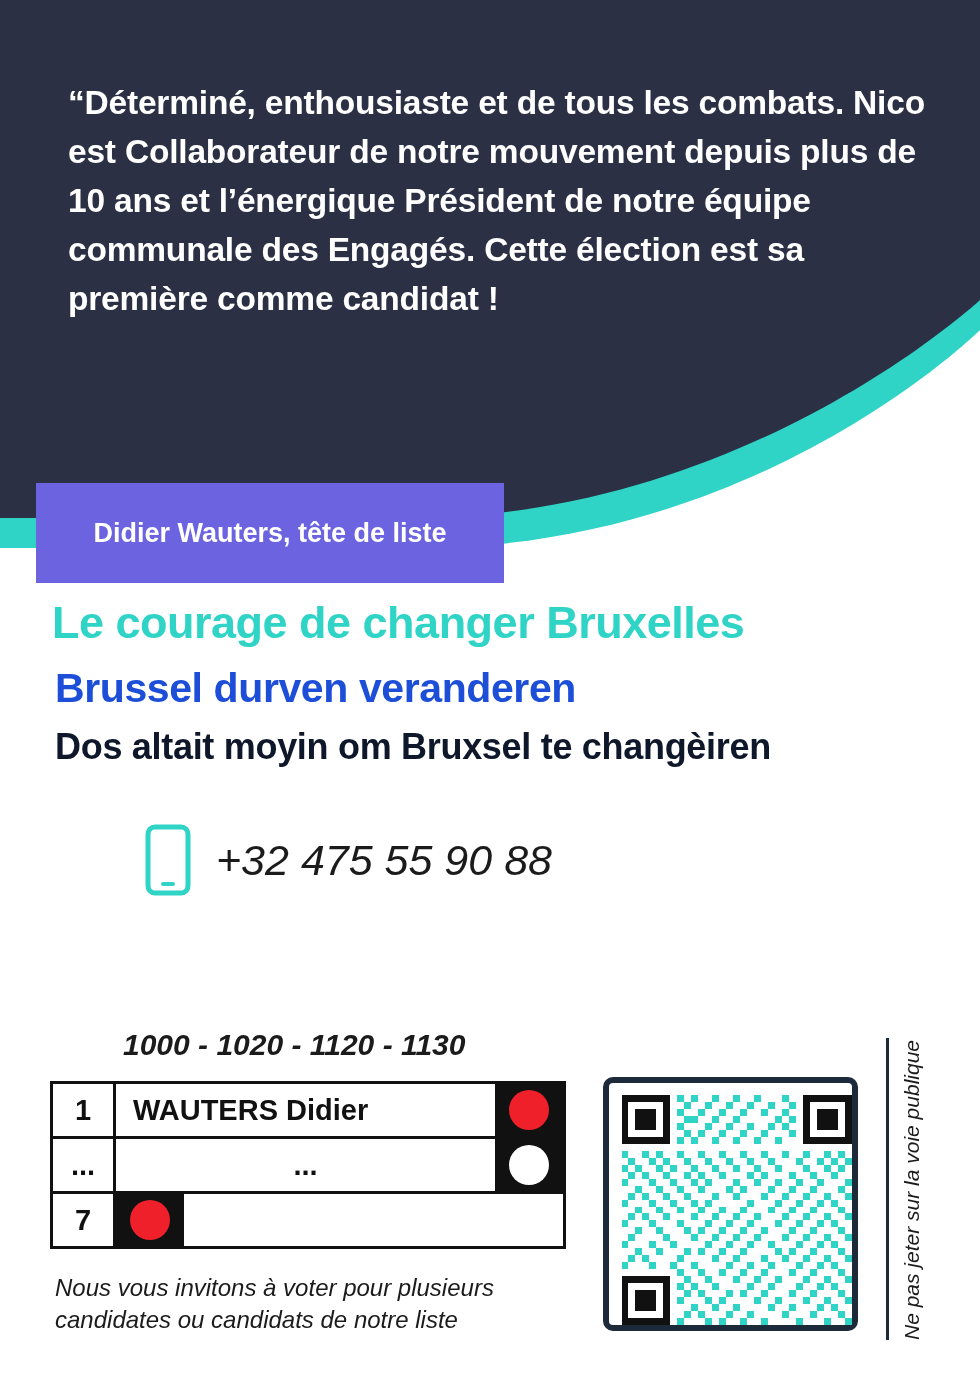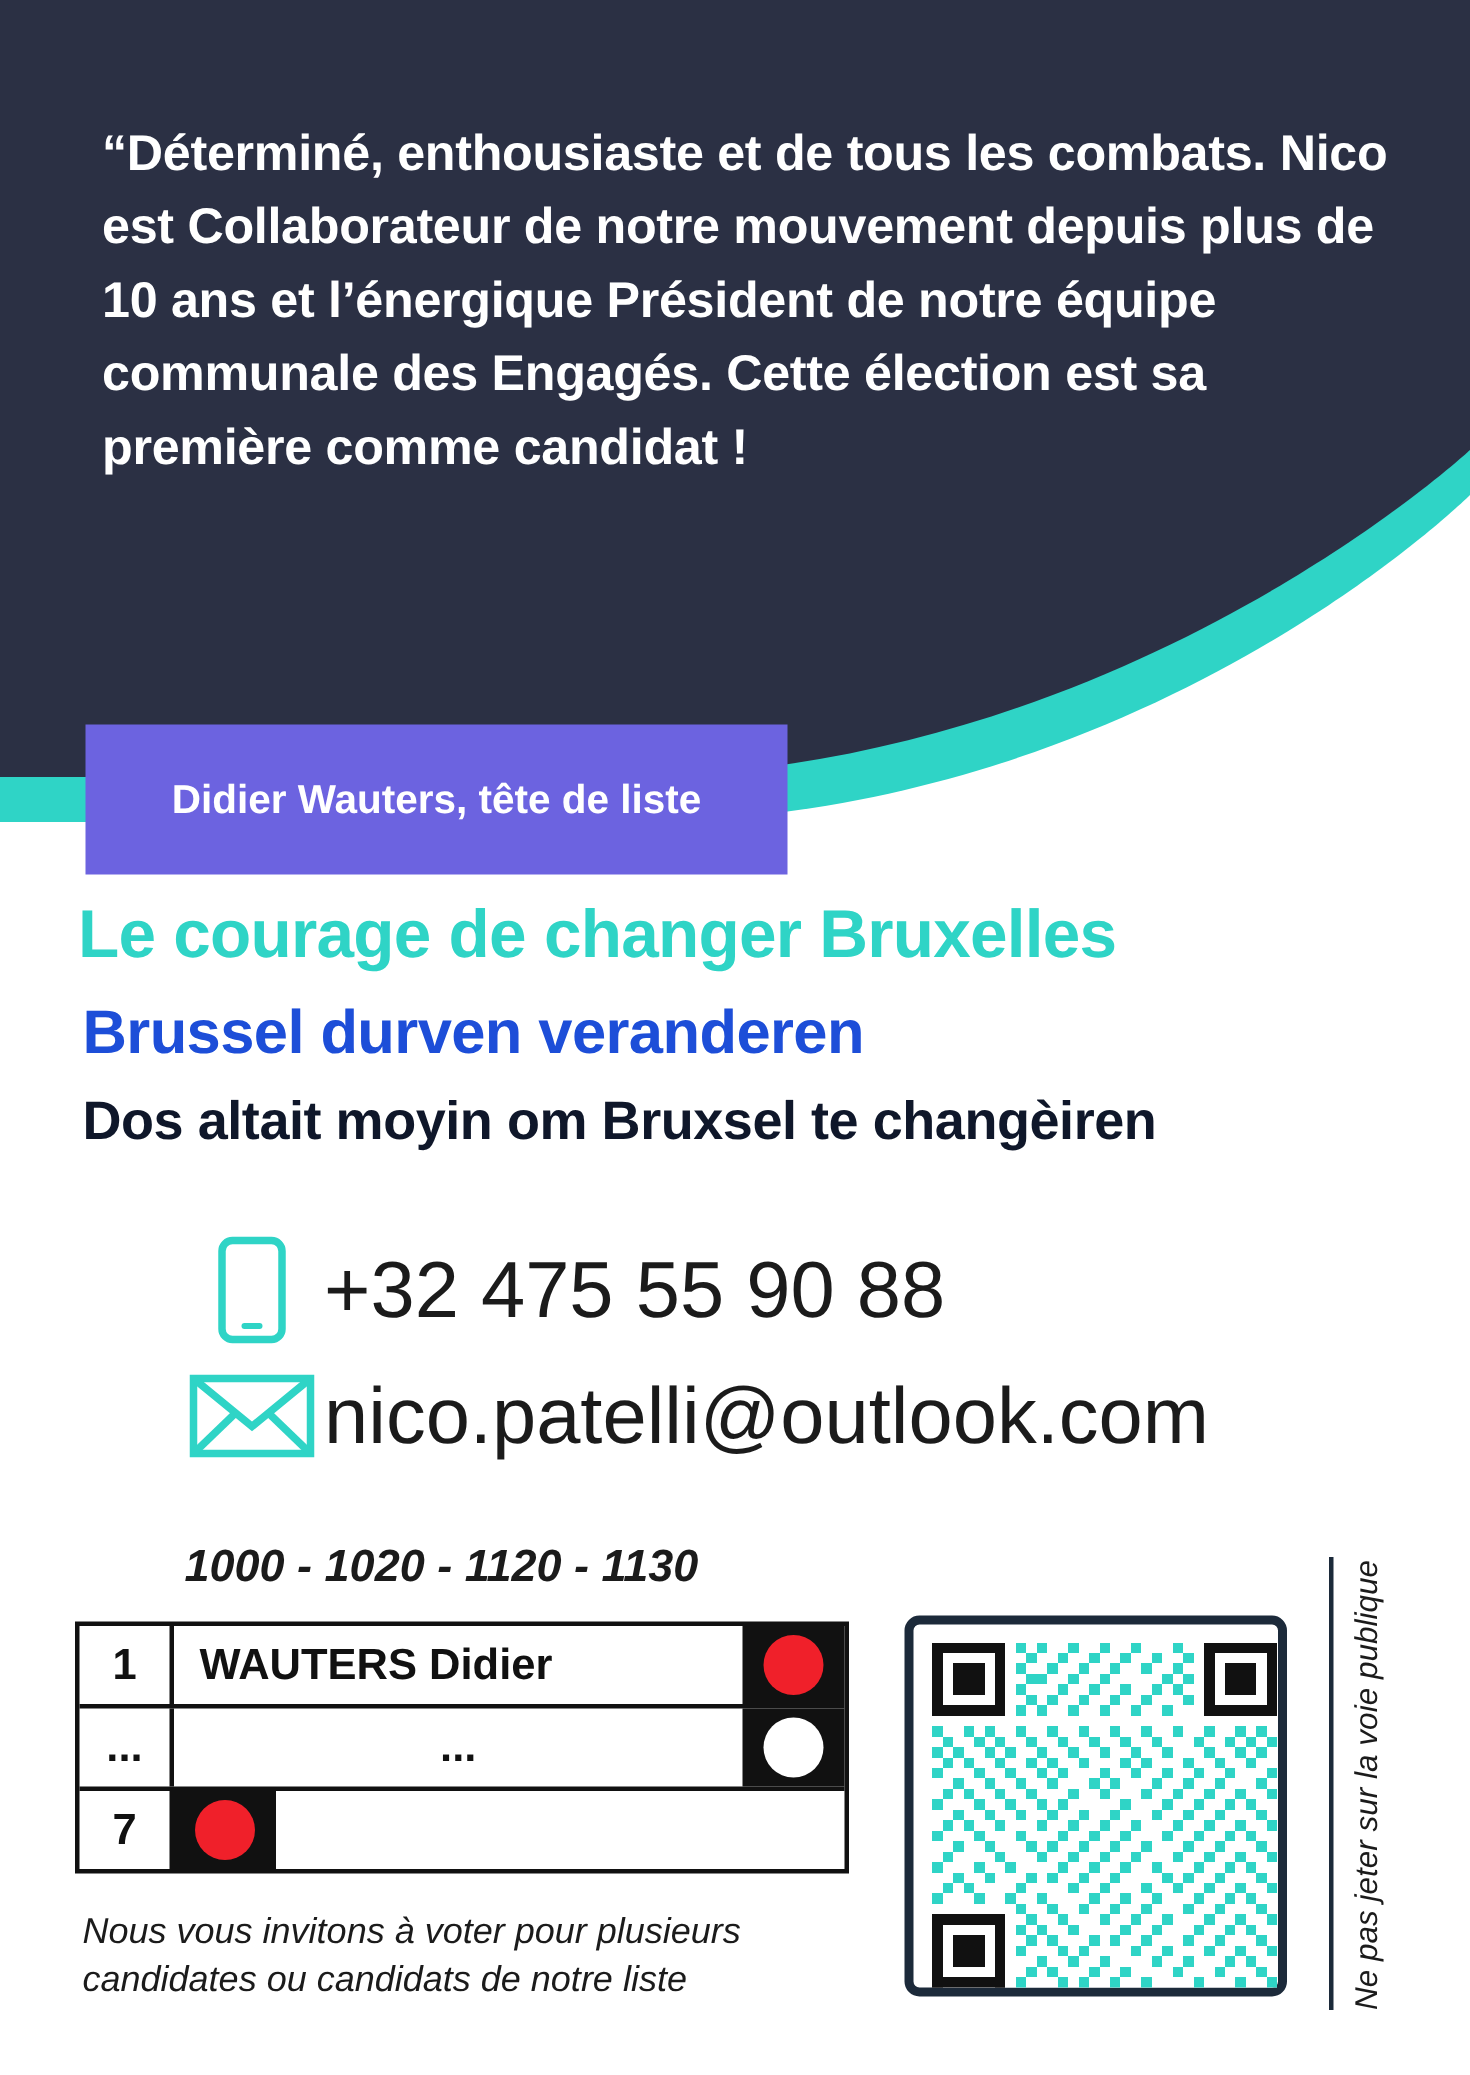--- a/index.html
+++ b/index.html
@@ -43,21 +43,21 @@
   .quote-block p {
     margin: 0;
   }
   .quote-block p.second {
     margin-top: 33px;
   }
 
   
   .attrib {
     position: absolute;
-    left: 57px;
+    left: 36px;
     top: 483px;
     width: 468px;
     height: 100px;
     background: #6c63e0;
     color: #ffffff;
     font-weight: bold;
     font-size: 27px;
     line-height: 38px;
     display: flex;
     align-items: center;
@@ -111,24 +111,25 @@
     align-items: center;
     height: 84px;
   }
   .contact-icon {
     width: 96px;
     display: flex;
     align-items: center;
     justify-content: center;
   }
   .contact-text {
-    font-size: 53px;
+    font-size: 43px;
     color: #1b1b1b;
     letter-spacing: 0px;
     white-space: nowrap;
+    font-style: italic;
   }
 
   
   .zips {
     position: absolute;
     left: 123px;
     top: 1028px;
     font-size: 30px;
     font-style: italic;
     font-weight: bold;
@@ -269,31 +270,20 @@
   <div class="contact-row">
     <span class="contact-icon">
       <svg width="46" height="72" viewBox="0 0 46 72">
         <rect x="3" y="3" width="40" height="66" rx="7" ry="7" fill="none" stroke="#2fd4c6" stroke-width="5"></rect>
         <rect x="16" y="58" width="14" height="4" rx="2" fill="#2fd4c6"></rect>
       </svg>
     </span>
     <span class="contact-text">+32 475 55 90 88</span>
   </div>
 
-  <div class="contact-row">
-    <span class="contact-icon">
-      <svg width="84" height="62" viewBox="0 0 84 62">
-        <rect x="3" y="6" width="78" height="50" fill="none" stroke="#2fd4c6" stroke-width="5"></rect>
-        <path d="M3,6 L42,38 L81,6" fill="none" stroke="#2fd4c6" stroke-width="5"></path>
-        <path d="M3,56 L30,30" fill="none" stroke="#2fd4c6" stroke-width="5"></path>
-        <path d="M81,56 L54,30" fill="none" stroke="#2fd4c6" stroke-width="5"></path>
-      </svg>
-    </span>
-    <span class="contact-text">nico.patelli@outlook.com</span>
-  </div>
 
 </div>
 
 <div class="zips">1000 - 1020 - 1120 - 1130</div>
 
 <div class="ballot">
 
   <div class="ballot-row">
     <div class="ballot-num">1</div>
     <div class="ballot-name">WAUTERS Didier</div>

